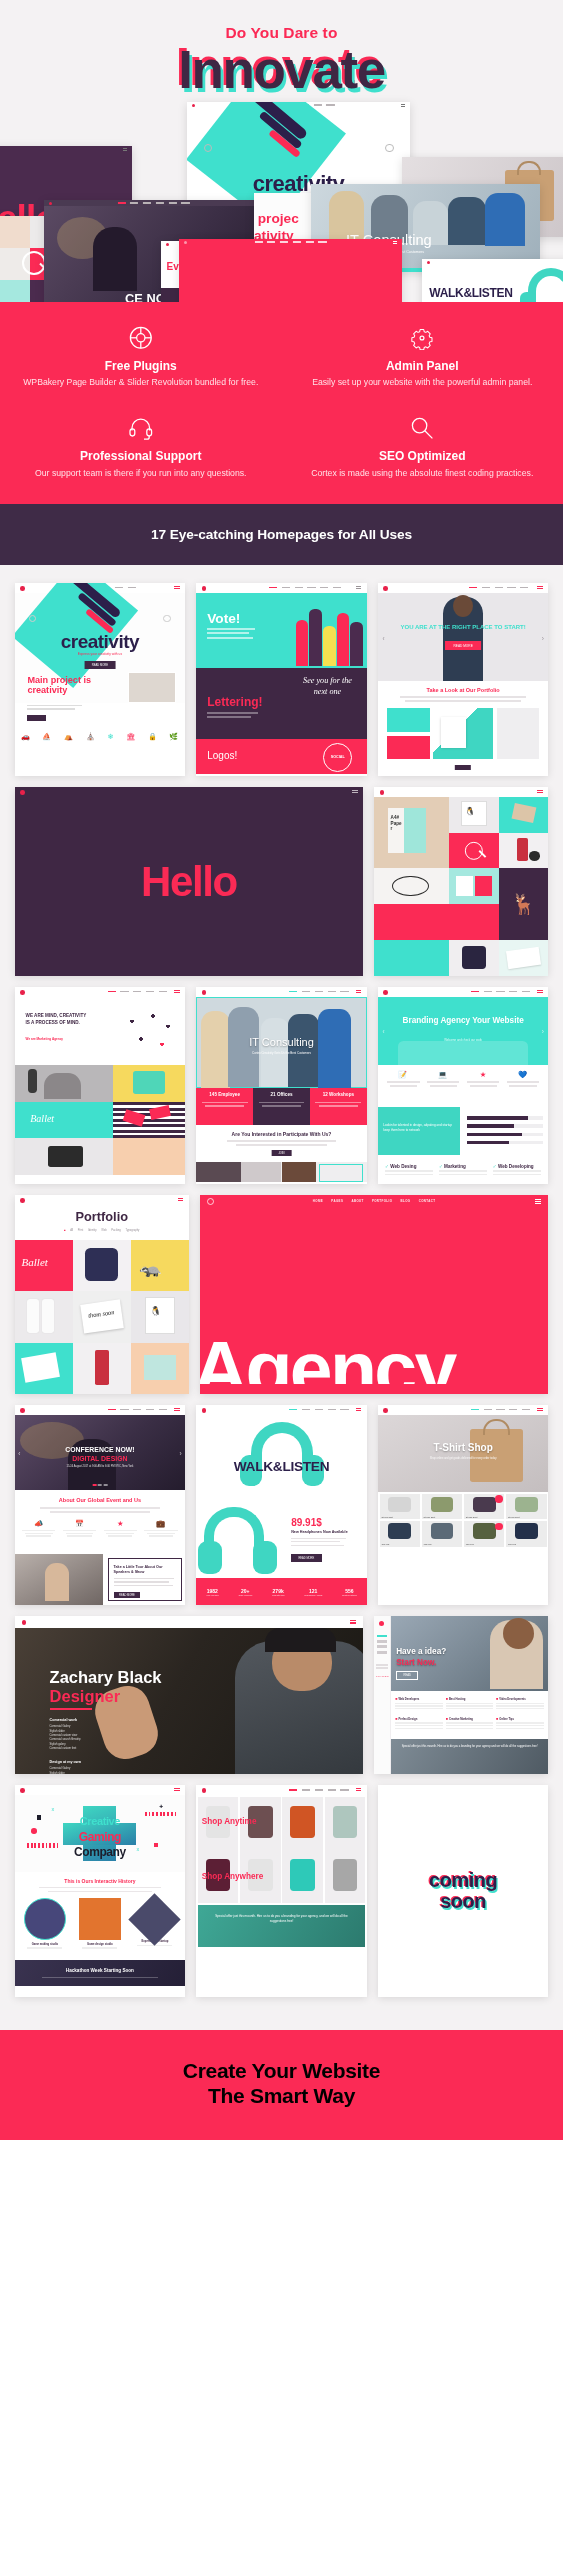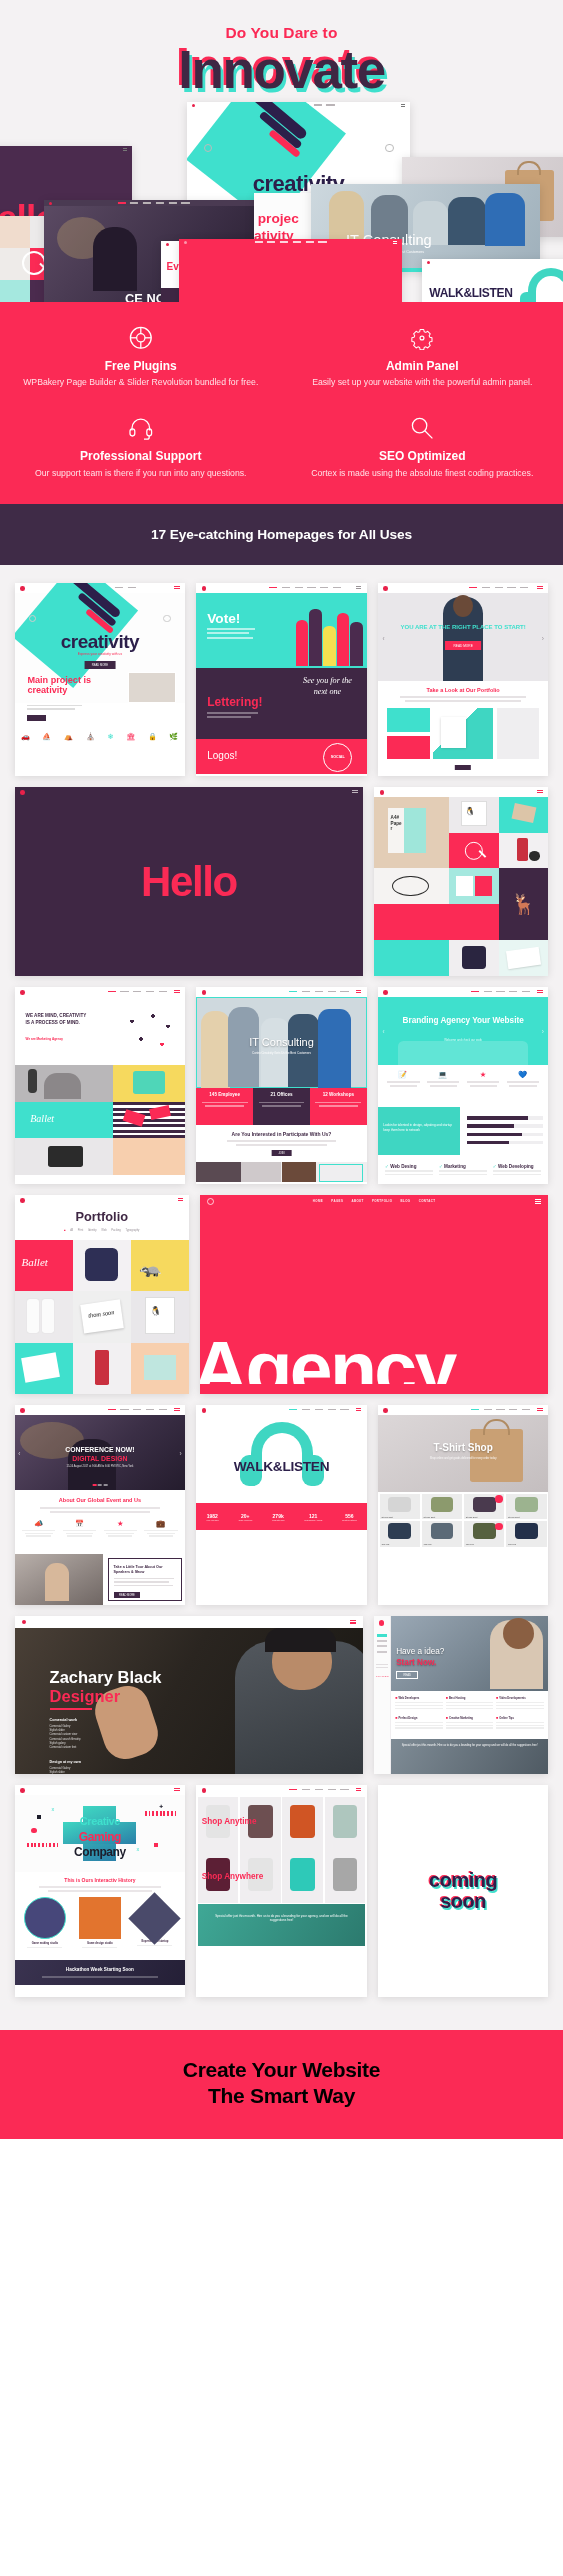--- a/index.html
+++ b/index.html
@@ -867,20 +867,31 @@
             <i></i>
           </span>
         <span class="g-ham red"></span>
         </div>
       <div class="g-body" style="height:88px;background:#fff">
         <div style="position:absolute;left:50%;transform:translateX(-50%);top:7.3px;width:62px;height:46px;border:11px solid #3fd6c2;border-bottom:none;border-radius:31px 31px 0 0"></div>
         <div style="position:absolute;left:50%;margin-left:-42px;top:40px;width:22px;height:31px;background:#3fd6c2;border-radius:9.1px"></div>
         <div style="position:absolute;left:50%;margin-left:20px;top:40px;width:22px;height:31px;background:#3fd6c2;border-radius:9.1px"></div>
         <div style="position:absolute;left:0;right:0;top:44px;text-align:center;color:#2c1f4a;font-size:13.7px;font-weight:800;letter-spacing:-0.3px">WALK&amp;LISTEN</div>
       </div>
+      <div class="g-body" style="height:75px;background:#fff">
+        <div style="position:absolute;left:7.3px;top:3.7px;width:60px;height:51px;border:10px solid #3fd6c2;border-bottom:none;border-radius:29px 29px 0 0"></div>
+        <div style="position:absolute;left:1.8px;top:38px;width:24px;height:33px;background:#3fd6c2;border-radius:9.1px"></div>
+        <div style="position:absolute;left:57px;top:38px;width:24px;height:33px;background:#3fd6c2;border-radius:9.1px"></div>
+        <div style="position:absolute;left:95px;top:14.6px;color:#fb2a55;font-size:10px;font-weight:800">89.91$</div>
+        <div style="position:absolute;left:95px;top:27.4px;color:#3f2744;font-size:3.7px;font-weight:700">New Headphones Now Available</div>
+        <div style="position:absolute;left:95px;top:35px;width:55px;height:1.5px;background:#e6e2e4"></div>
+        <div style="position:absolute;left:95px;top:38px;width:49px;height:1.5px;background:#e6e2e4"></div>
+        <div style="position:absolute;left:95px;top:42px;width:53px;height:1.5px;background:#e6e2e4"></div>
+        <div style="position:absolute;left:95px;top:51px;background:#3f2744;color:#fff;font-size:2.6px;padding:2.7px 7.3px">READ MORE</div>
+      </div>
       <div style="height:27.4px;background:#fb2a55;display:flex;align-items:center;justify-content:space-around">
         <div style="text-align:center">
             <div style="color:#fff;font-size:5px;font-weight:800">1982</div>
           <div style="color:rgba(255,255,255,.8);font-size:2px">Year Founded</div>
           </div>
         <div style="text-align:center">
             <div style="color:#fff;font-size:5px;font-weight:800">20+</div>
           <div style="color:rgba(255,255,255,.8);font-size:2px">Team Members</div>
           </div>
         <div style="text-align:center">
@@ -985,21 +996,21 @@
           <span style="position:absolute;left:2.7px;top:29px;width:10px;height:2.4px;background:#cfcacd"></span>
           <span style="position:absolute;left:2.7px;top:35px;width:10px;height:2.4px;background:#cfcacd"></span>
           <span style="position:absolute;left:1.8px;top:48px;width:12px;height:1.5px;background:#e2dee0"></span>
           <span style="position:absolute;left:1.8px;top:51px;width:12px;height:1.5px;background:#e2dee0"></span>
           <span style="position:absolute;left:1.8px;top:59px;color:#fb2a55;font-size:2.2px;letter-spacing:0.5px">TWITTER</span>
         </div>
         <div style="flex:1;position:relative">
           <div style="position:absolute;left:0;right:0;top:0;height:75px;background:linear-gradient(140deg,#9aa8b5,#5d6b76)"></div>
           <div style="position:absolute;right:5.5px;top:3.7px;width:53px;height:69px;background:#d9c7b3;border-radius:20px 20px 0 0"></div>
           <div style="position:absolute;right:14.6px;top:1.8px;width:31px;height:31px;border-radius:50%;background:#8a5f42"></div>
-          <div style="position:absolute;left:5.5px;top:31px;color:#fff;font-size:8.2px;font-weight:400;text-shadow:0 0.9px 1.8px rgba(0,0,0,.4)">Have a idea?</div>
+          <div style="position:absolute;left:5.5px;top:31px;color:#fff;font-size:8.2px;font-weight:700;text-shadow:0 0.9px 1.8px rgba(0,0,0,.4)">Have a idea?</div>
           <div style="position:absolute;left:5.5px;top:42px;color:#fb2a55;font-size:8.2px;font-weight:800;text-shadow:0 0.9px 1.8px rgba(0,0,0,.4)">Start Now.</div>
           <div style="position:absolute;left:5.5px;top:55px;border:0.9px solid #fff;color:#fff;font-size:2.7px;padding:1.8px 6.4px">READ</div>
           <div style="position:absolute;left:0;right:0;top:75px;height:48px;background:#fff;display:grid;grid-template-columns:repeat(3,1fr);gap:2.7px;padding:5.5px 4.6px">
             <div>
                 <div style="color:#fb2a55;font-size:3.7px">■ <span style="color:#3f2744;font-weight:700;font-size:2.7px">Web Developers</span></div>
               <div style="height:1.3px;background:#eee;margin-top:1.8px"></div>
                 <div style="height:1.3px;background:#eee;margin-top:1.4px"></div>
                 <div style="height:1.3px;background:#eee;margin-top:1.4px"></div>
               </div>
             <div>

